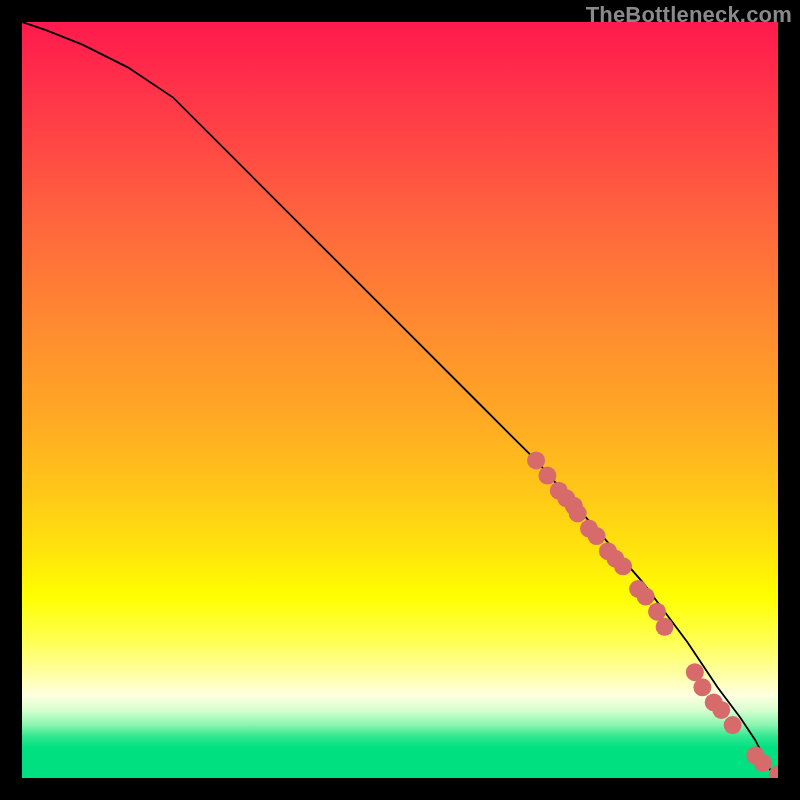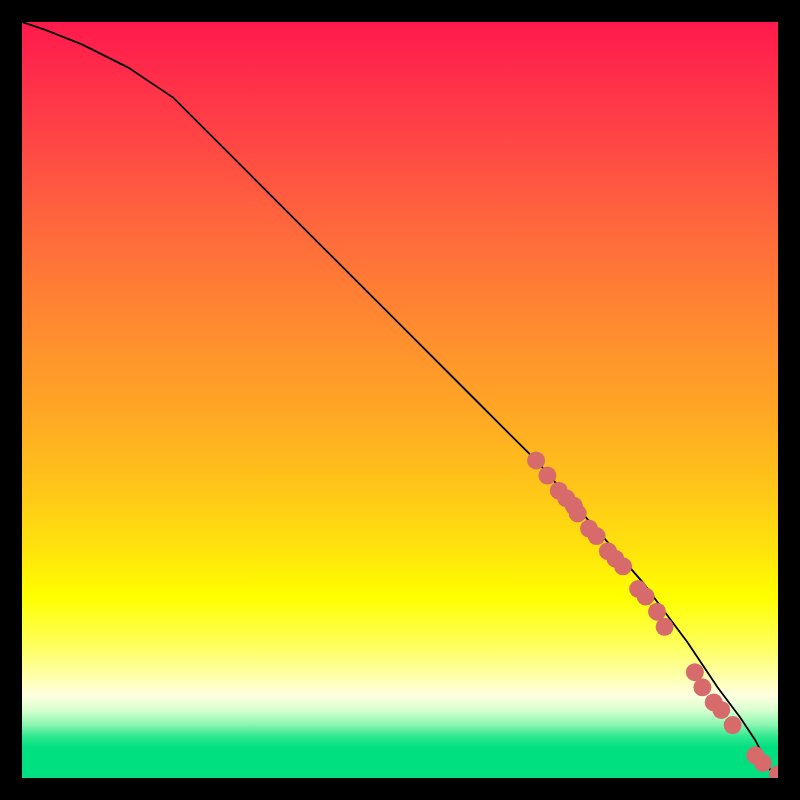--- a/index.html
+++ b/index.html
@@ -83,13 +83,14 @@
           <circle cx="680.40" cy="665.28" r="9" fill="#d76a6a"></circle>
           <circle cx="691.74" cy="680.40" r="9" fill="#d76a6a"></circle>
           <circle cx="699.30" cy="687.96" r="9" fill="#d76a6a"></circle>
           <circle cx="710.64" cy="703.08" r="9" fill="#d76a6a"></circle>
           <circle cx="733.32" cy="733.32" r="9" fill="#d76a6a"></circle>
           <circle cx="740.88" cy="740.88" r="9" fill="#d76a6a"></circle>
           <circle cx="756.00" cy="752.22" r="9" fill="#d76a6a"></circle>
         </g>
     </svg>
   </div>
+  <div class="watermark">TheBottleneck.com</div>
 </div>
 
 </body></html>

